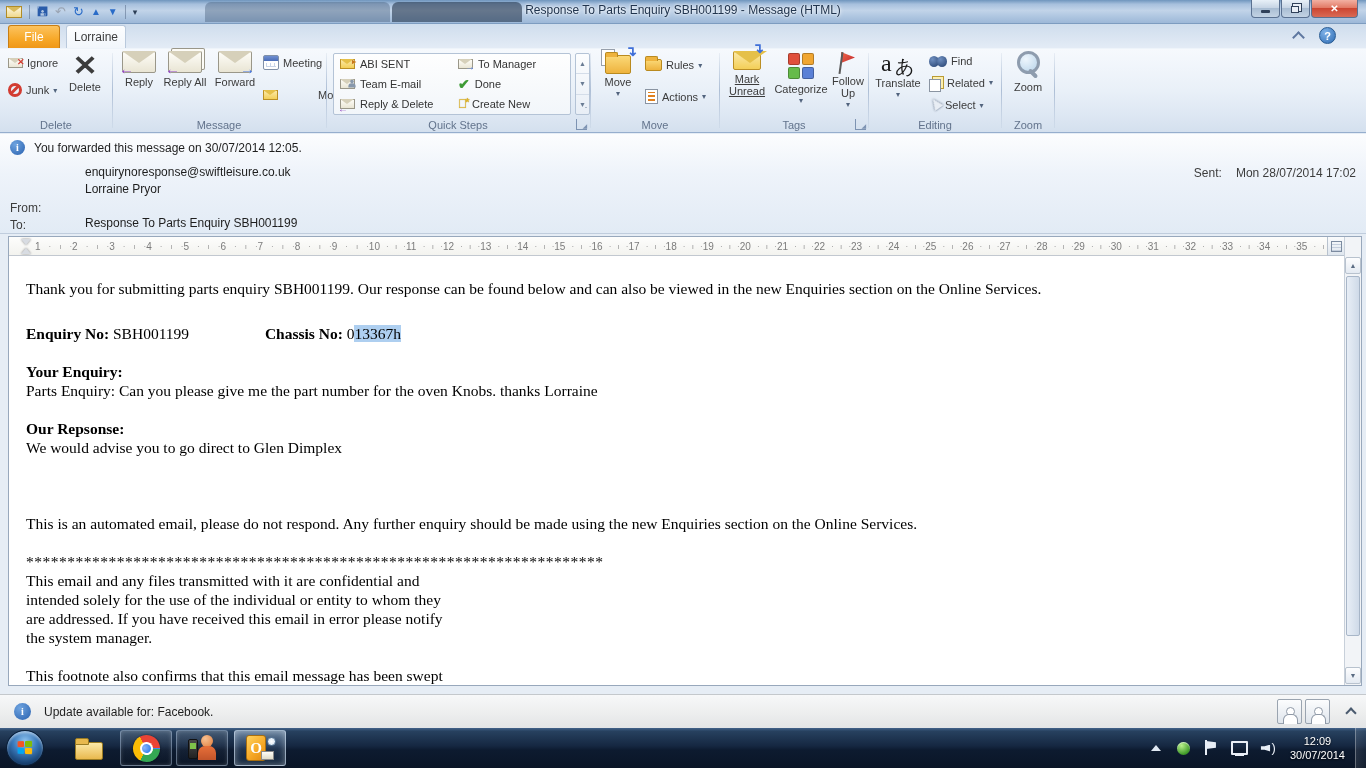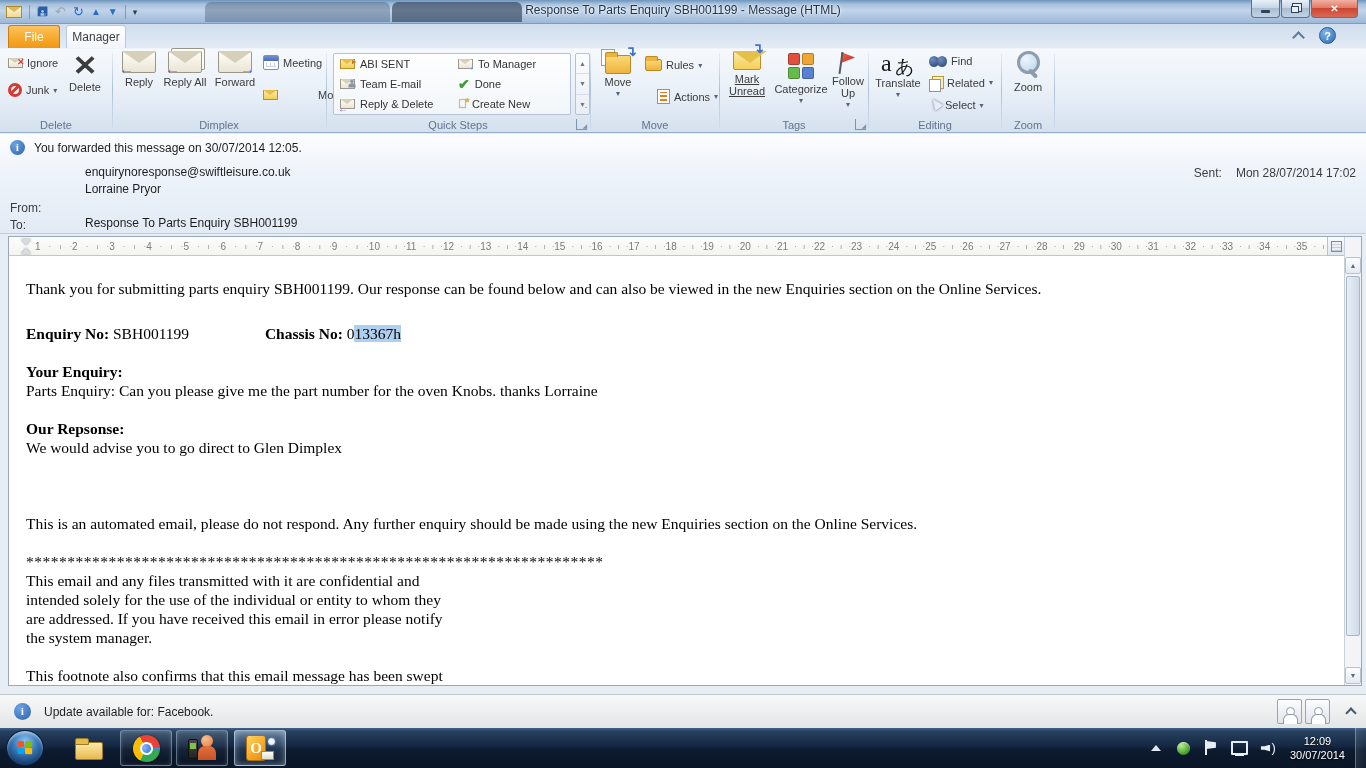--- a/index.html
+++ b/index.html
@@ -241,21 +241,21 @@
         </div>
       <div class="wc">
           <span class="restore-glyph"></span>
         </div>
       <div class="wc close">✕</div>
     </div>
   </div>
 
   <div class="tabrow">
     <div class="tab-file">File</div>
-    <div class="tab-message">Manager</div>
+    <div class="tab-message">Lorraine</div>
     <div class="ribbon-collapse"></div>
     <div class="help-btn">?</div>
   </div>
 
   <div class="ribbon">
 
     <div class="rgroup" style="left:0;width:112px;">
       <div class="smallbtn" style="left:8px;top:8px;">
         <span class="env sm" style="position:relative;">
             <span class="arrow-ov" style="color:#d23c32;font-size:9px;left:8px;top:-4px;">✕</span>
@@ -296,21 +296,21 @@
       </div>
       <div class="smallbtn" style="left:150px;top:6px;">
         <span class="cal" style="width:16px;height:15px;"></span>
         <span>Meeting</span>
       </div>
       <div class="smallbtn" style="left:150px;top:40px;gap:40px;">
         <span class="env sm yellow"></span>
         <span>More</span>
         <span class="drop">▾</span>
       </div>
-      <div class="glabel">Dimplex</div>
+      <div class="glabel">Message</div>
     </div>
     <div class="gsep" style="left:326px;"></div>
 
     <div class="rgroup" style="left:327px;width:262px;">
       <div class="qs-box">
         <div class="qs-item">
           <span class="env sm yellow" style="position:relative;">
               <span class="arrow-ov" style="color:#c87818;font-size:8px;right:-2px;top:-5px;">▸</span>
             </span>
           <span>ABI SENT</span>
@@ -360,21 +360,21 @@
           <span class="curl-arrow" style="right:-6px;top:-6px;">↴</span>
         </span>
         <span>Move</span>
         <span class="drop">▾</span>
       </div>
       <div class="smallbtn" style="left:54px;top:10px;">
         <span class="folder" style="width:17px;height:12px;margin-top:0;"></span>
         <span>Rules</span>
         <span class="drop">▾</span>
       </div>
-      <div class="smallbtn" style="left:54px;top:40px;margin-left:12px;">
+      <div class="smallbtn" style="left:54px;top:40px;">
         <span class="listicon"></span>
         <span>Actions</span>
         <span class="drop">▾</span>
       </div>
       <div class="glabel">Move</div>
     </div>
     <div class="gsep" style="left:719px;"></div>
 
     <div class="rgroup" style="left:720px;width:148px;">
       <div class="bigbtn" style="left:2px;width:50px;">

